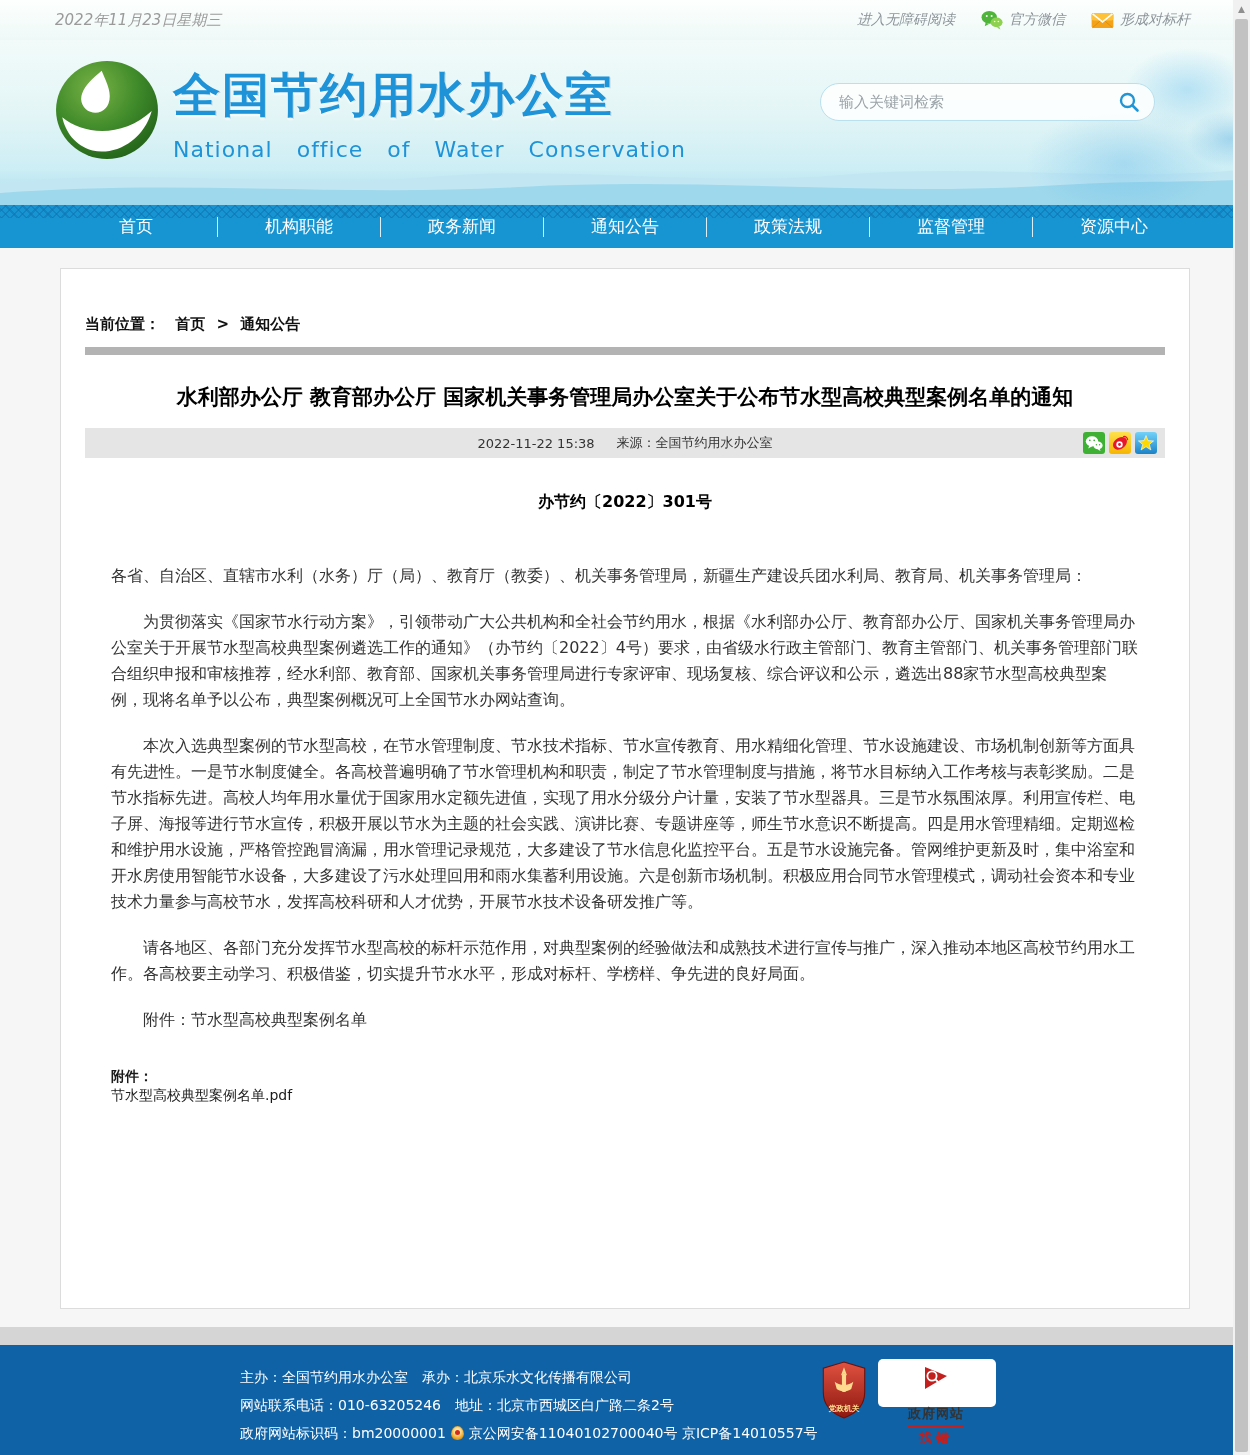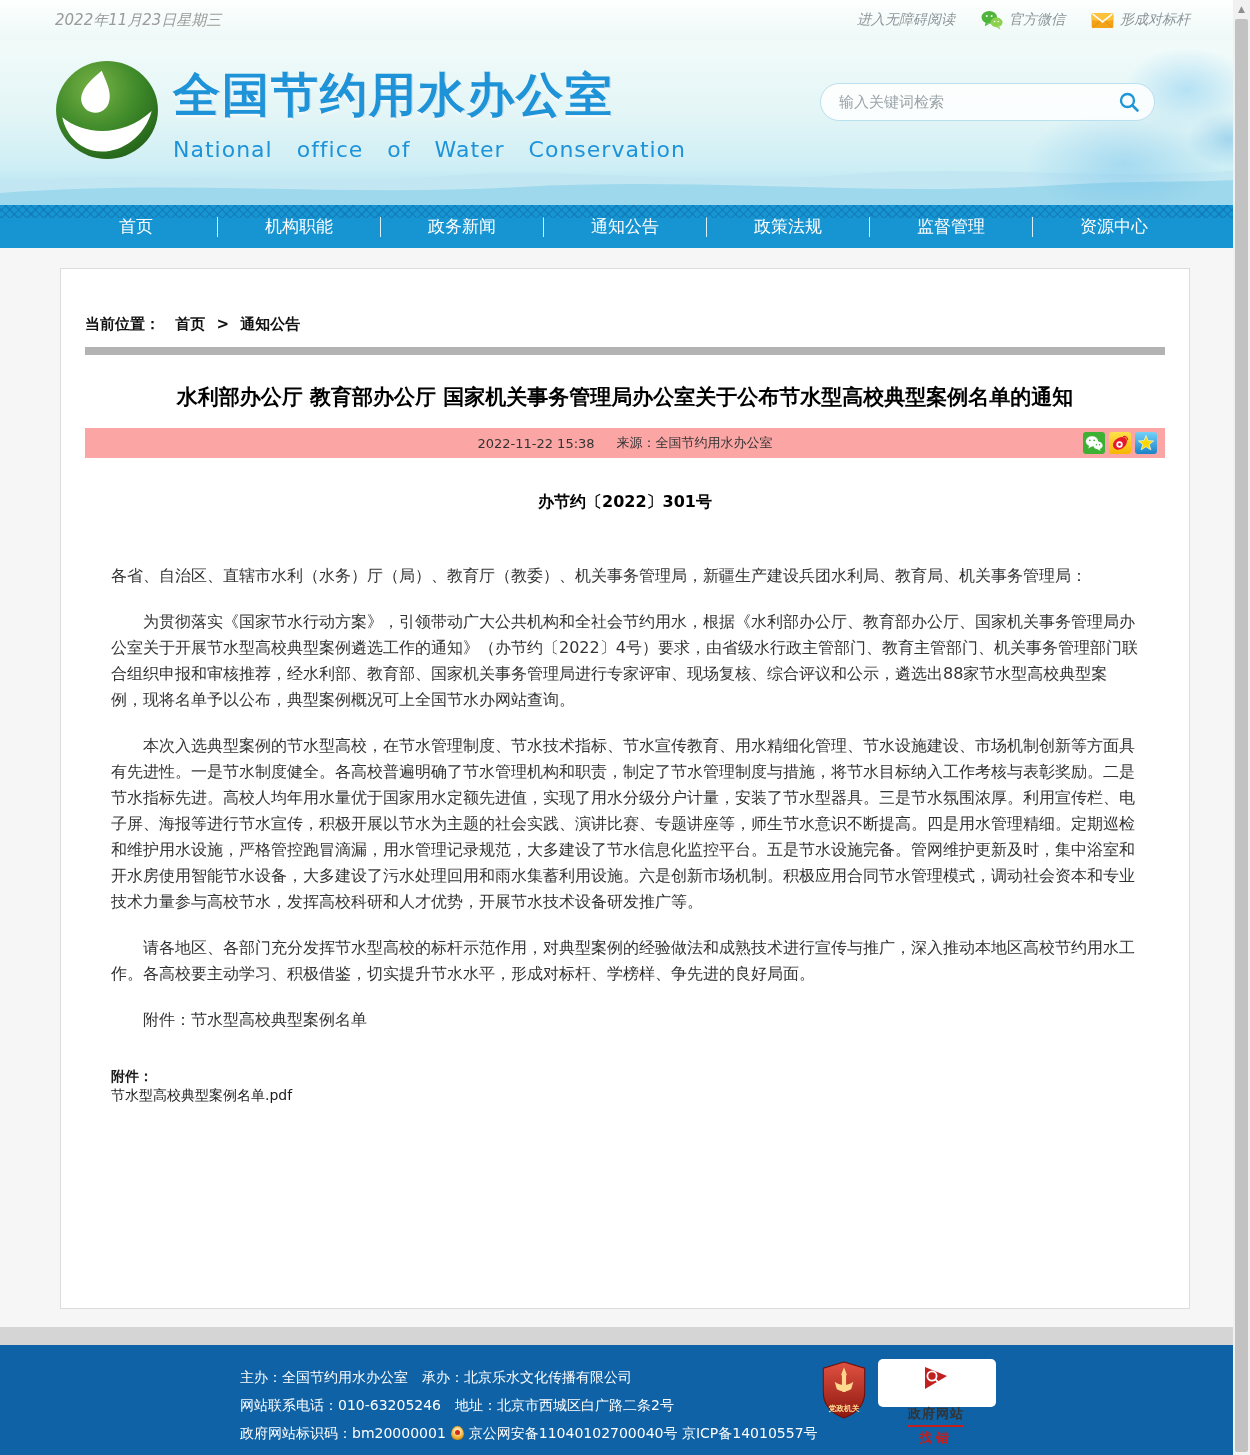--- a/index.html
+++ b/index.html
@@ -44,21 +44,21 @@
   
   .main { padding:20px 0 18px; }
   .content { width:1130px; margin:0 auto; background:#fff; border:1px solid #dcdcdc; padding:46px 24px 30px; min-height:1041px; }
   .breadcrumb { font-size:15px; font-weight:bold; color:#111; }
   .breadcrumb a { color:#111; }
   .breadcrumb .sep { margin:0 6px; }
   .crumb-label { margin-right:10px; }
   .thick-divider { margin-top:13px; height:8px; background:#b3b3b3; }
 
   .article-title { margin-top:27px; text-align:center; font-size:21px; font-weight:bold; color:#000; line-height:30px; }
-  .meta-bar { margin-top:16px; height:30px; background:#fca5a5; position:relative; display:flex; align-items:center; justify-content:center; font-size:13px; color:#333; }
+  .meta-bar { margin-top:16px; height:30px; background:#e5e5e5; position:relative; display:flex; align-items:center; justify-content:center; font-size:13px; color:#333; }
   .meta-bar .m-date { margin-right:22px; }
   .share { position:absolute; right:8px; top:4px; display:flex; gap:4px; }
   .share span { display:flex; cursor:pointer; }
   .doc-number { margin-top:34px; text-align:center; font-size:16px; font-weight:bold; color:#000; }
 
   .article-body { margin-top:50px; padding:0 26px; font-size:16px; color:#333; line-height:26px; }
   .article-body p { margin-bottom:20px; text-indent:2em; }
   .article-body p.no-indent { text-indent:0; }
   .signatures { margin-top:14px; text-align:right; padding-right:40px; font-size:16px; color:#333; }
   .signatures div { line-height:42px; }

